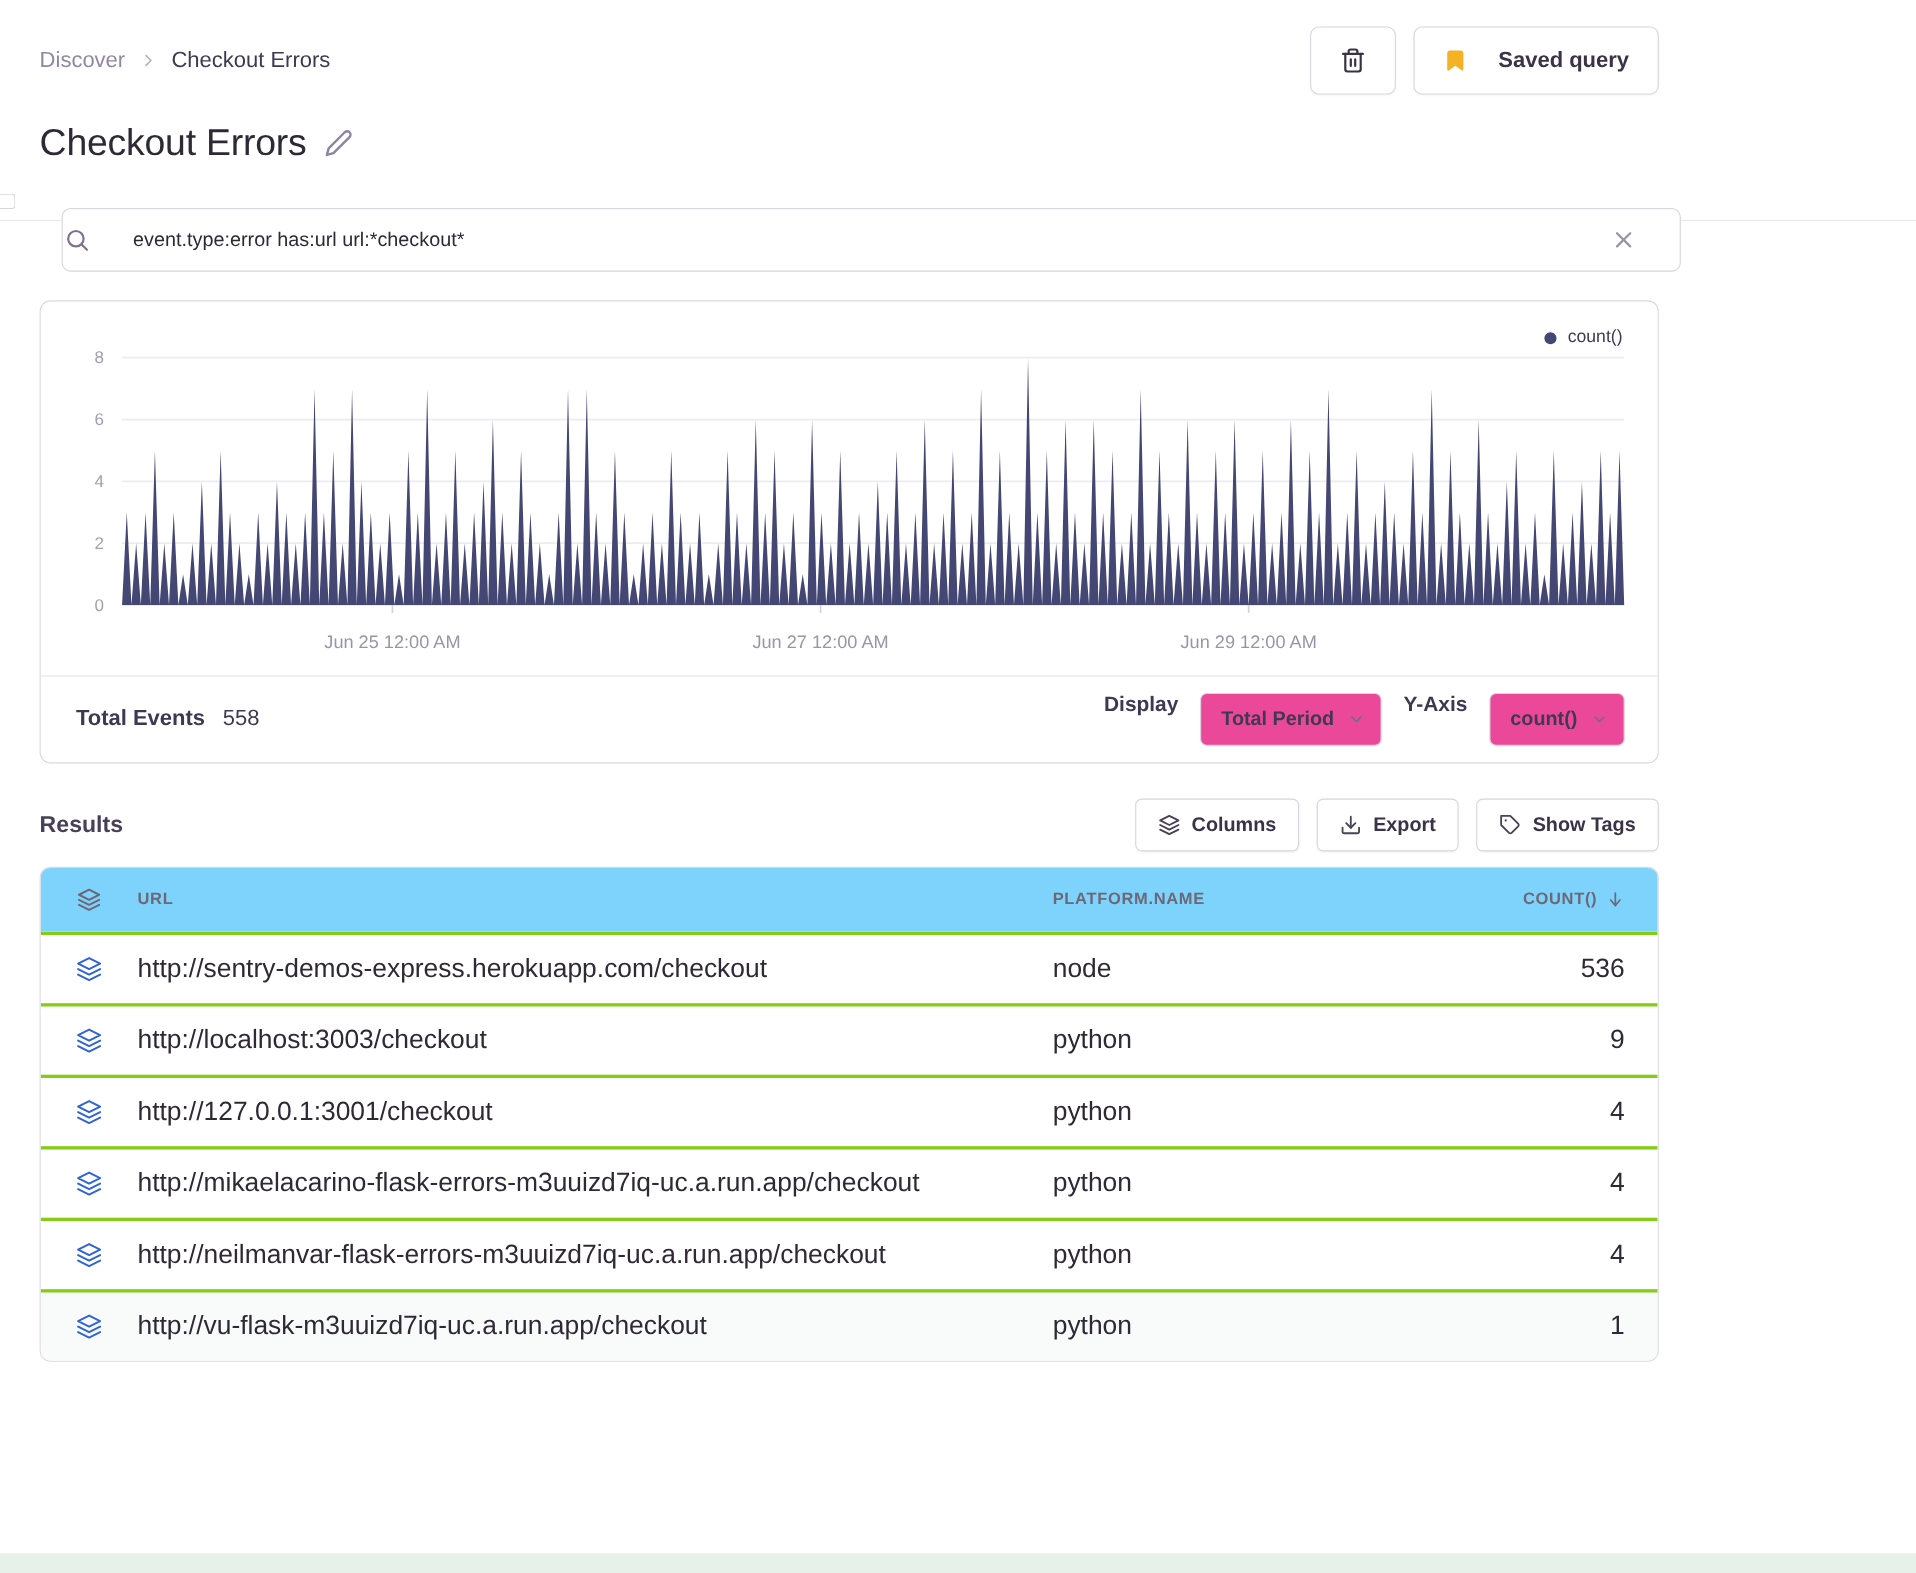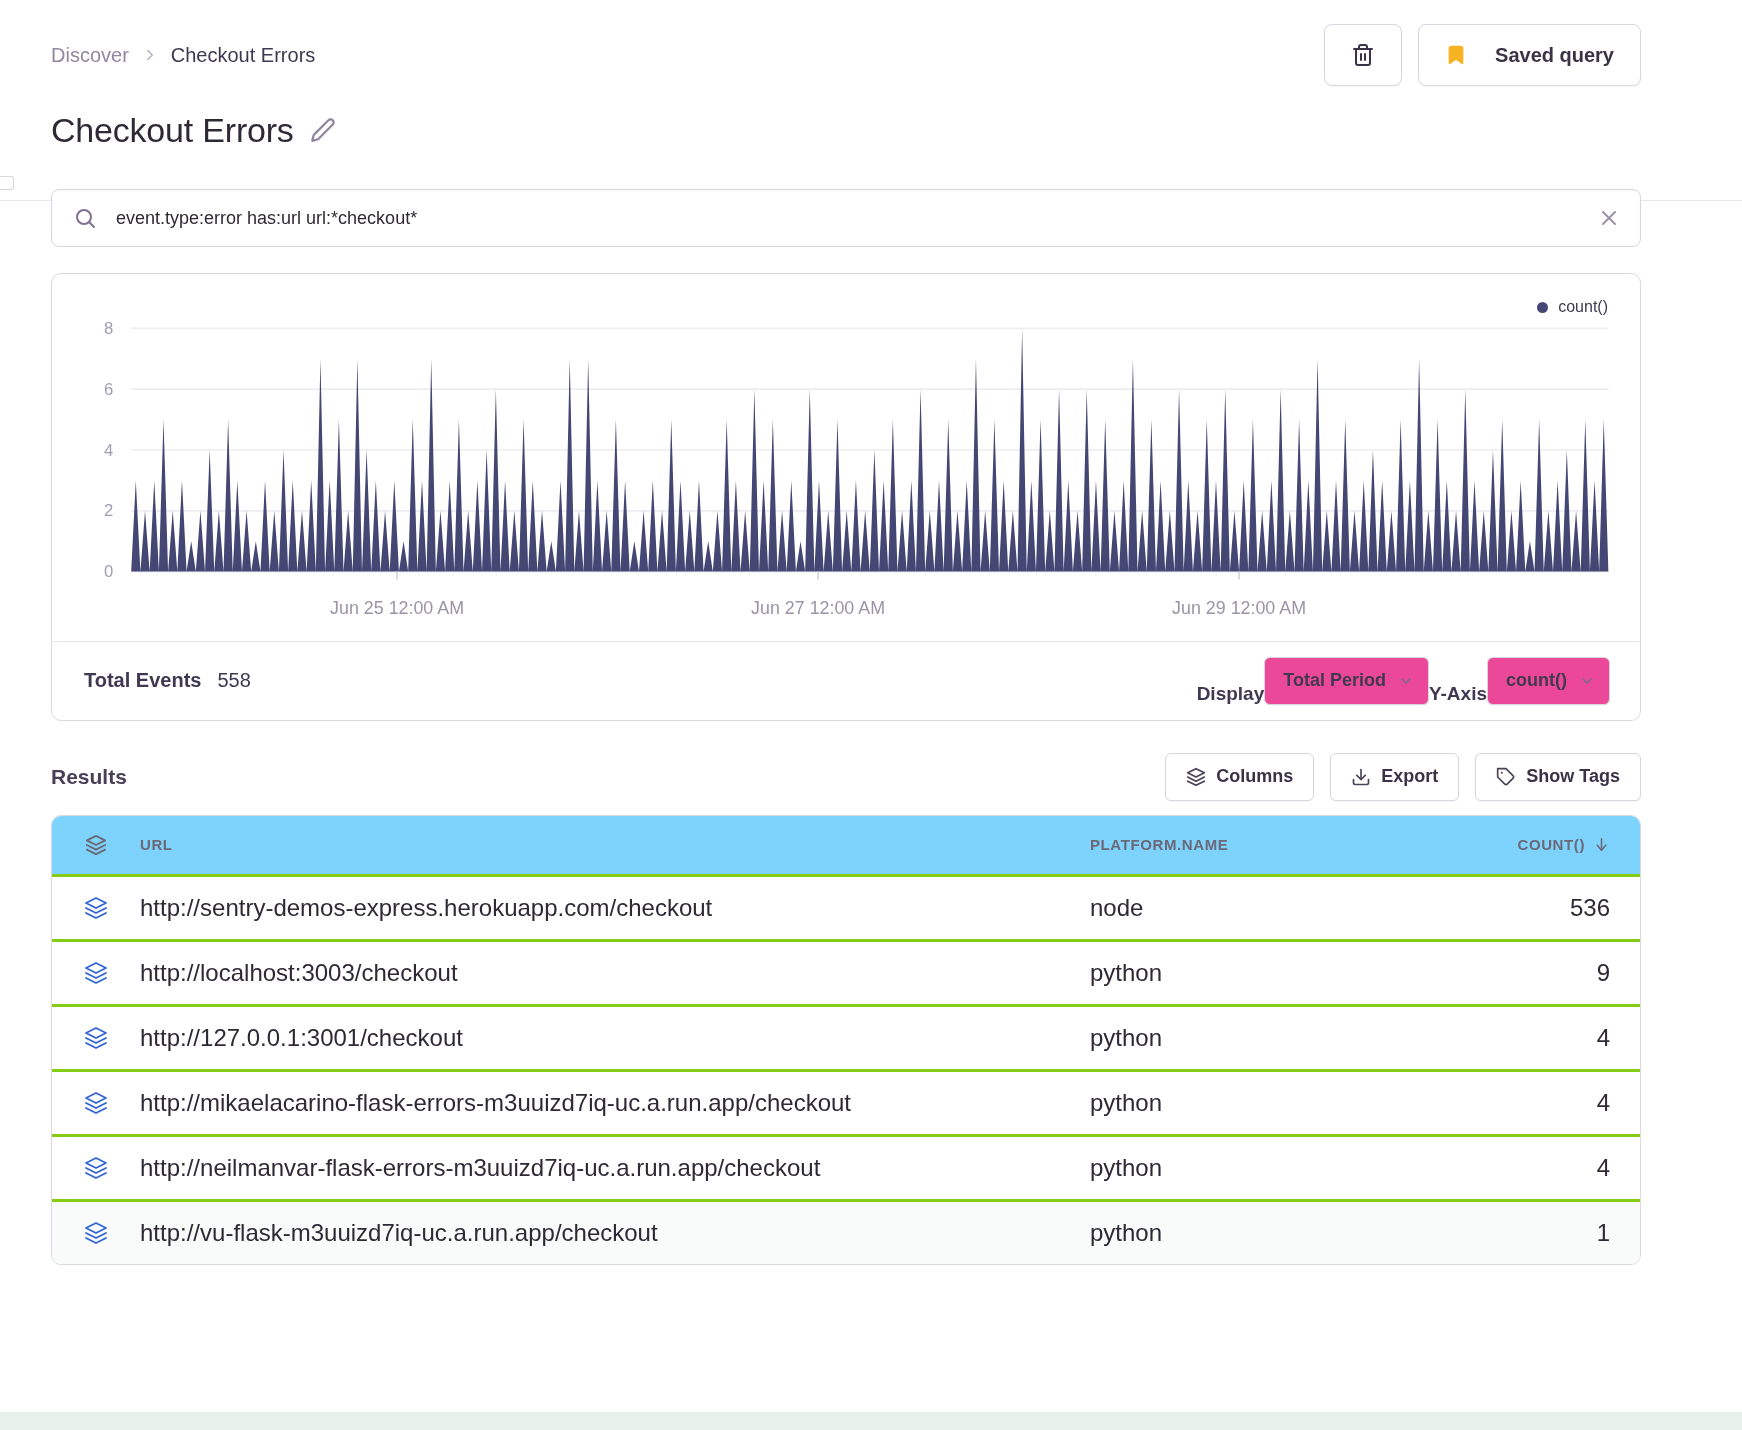--- a/index.html
+++ b/index.html
@@ -1,21 +1,21 @@
 <!DOCTYPE html>
 <html><head>
 <meta charset="utf-8">
 <style>
   * { margin:0; padding:0; box-sizing:border-box; }
   html,body { background:#ffffff; }
   body {
     width:1742px; height:1430px; position:relative; overflow:hidden;
     font-family:"Liberation Sans", sans-serif; color:#2f2936;
   }
-  .content { position:absolute; left:51px; top:0; width:1590px; }
+  .content { position:absolute; left:36px; top:0; width:1472px; }
 
   
   .topbar { padding-top:24px; display:flex; justify-content:space-between; align-items:center; height:86px; }
   .breadcrumb { display:flex; align-items:center; gap:12px; font-size:20px; }
   .crumb-root { color:#9187a1; cursor:pointer; }
   .crumb-sep { color:#b7aec3; display:flex; }
   .crumb-current { color:#3f3852; }
   .top-actions { display:flex; align-items:center; gap:16px; }
   .btn {
     display:flex; align-items:center; justify-content:center; gap:28px;
@@ -32,38 +32,38 @@
   .edit-icon { color:#8d84a0; cursor:pointer; display:flex; }
 
   .full-divider { position:absolute; left:0; top:200px; width:1742px; height:1px; background:#e9e6ee; }
   .edge-notch { position:absolute; left:0; top:176px; width:14px; height:14px; background:#fff; border:1px solid #d9d4df; border-left:none; border-radius:0 3px 3px 0; }
 
   
   .search-row { position:relative; margin-top:33px; }
   .search-input {
     width:100%; height:58px; border:1px solid #d9d4df; border-radius:8px;
     padding:0 64px; font-size:18px; color:#2f2936; outline:none;
-    font-family:"Liberation Sans", sans-serif; box-shadow:inset 0 1px 2px rgba(43,34,51,0.03);
+    font-family:"Liberation Sans", sans-serif; box-shadow:inset 0 1px 2px rgba(43,34,51,0.03);margin-left:20px;
   }
   .search-icon { position:absolute; left:22px; top:17px; color:#80708f; }
   .search-clear { position:absolute; right:20px; top:17px; color:#9a93a8; cursor:pointer; }
 
   
   .chart-panel { margin-top:26px; border:1px solid #dcd8e3; border-radius:10px; background:#fff; }
   .chart-area { position:relative; padding:12px 16px 0 10px; }
   .chart-svg { width:100%; display:block; }
   .chart-svg .ytick { fill:#a39daf; font-size:15px; font-family:"Liberation Sans", sans-serif; }
   .chart-svg .xtick { fill:#9a94a6; font-size:16px; font-family:"Liberation Sans", sans-serif; }
   .legend { position:absolute; top:24px; right:32px; display:flex; align-items:center; gap:10px; font-size:16px; color:#3f3a50; }
   .legend-dot { width:11px; height:11px; border-radius:50%; background:#444674; }
 
   .chart-footer { border-top:1px solid #e6e3ea; display:flex; justify-content:space-between; align-items:center; padding:15px 30px 15px 32px; }
   .total-events { display:flex; align-items:baseline; gap:16px; font-size:20px; color:#3f3852; }
   .total-events .lbl { font-weight:700; }
-  .footer-controls { display:flex; align-items:flex-end; }
+  .footer-controls { display:flex; align-items:flex-start; gap:20px; }
   .ctl-label { font-size:19px; font-weight:700; color:#3f3852; }
   .dropdown {
     display:flex; align-items:center; gap:12px; height:48px; padding:0 14px 0 18px;
     border:1px solid #d9d4df; border-radius:6px; background:#ec4899; cursor:pointer;
     font-size:18px; font-weight:700; color:#40394f; box-shadow:0 1px 2px rgba(43,34,51,0.04);
   }
   .dropdown .chev { color:#756d86; display:flex; }
 
   
   .results-row { margin-top:32px; display:flex; justify-content:space-between; align-items:center; }

